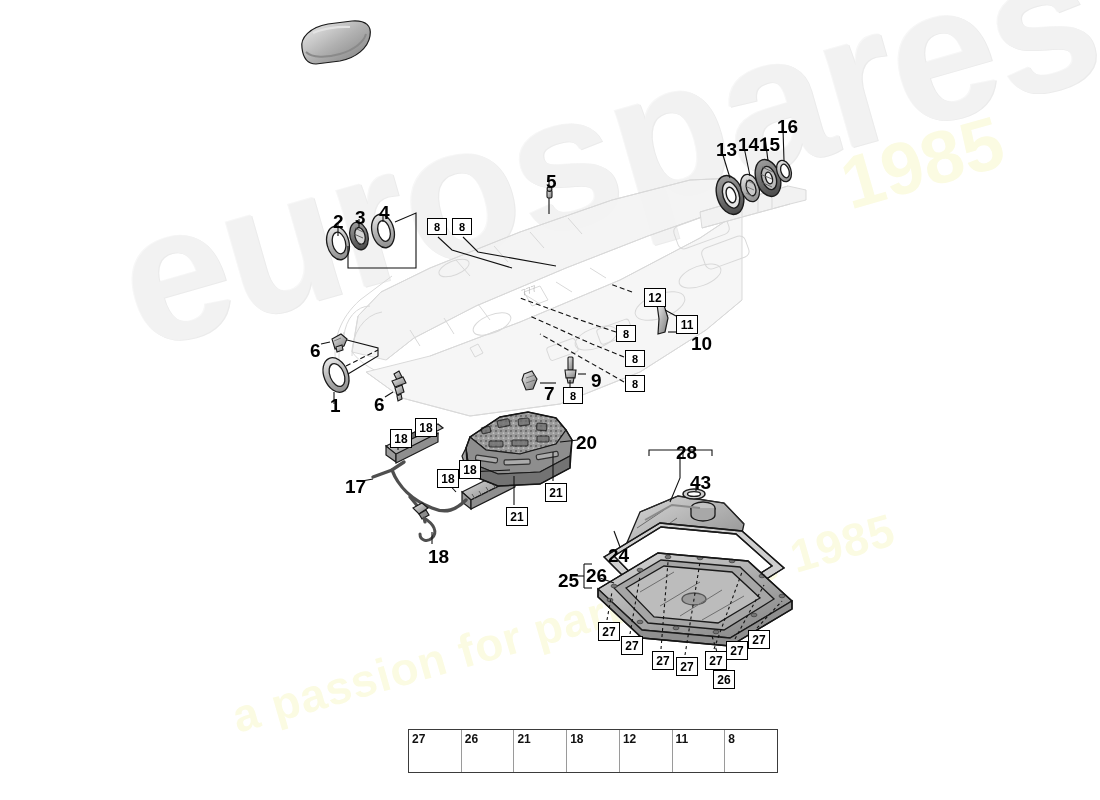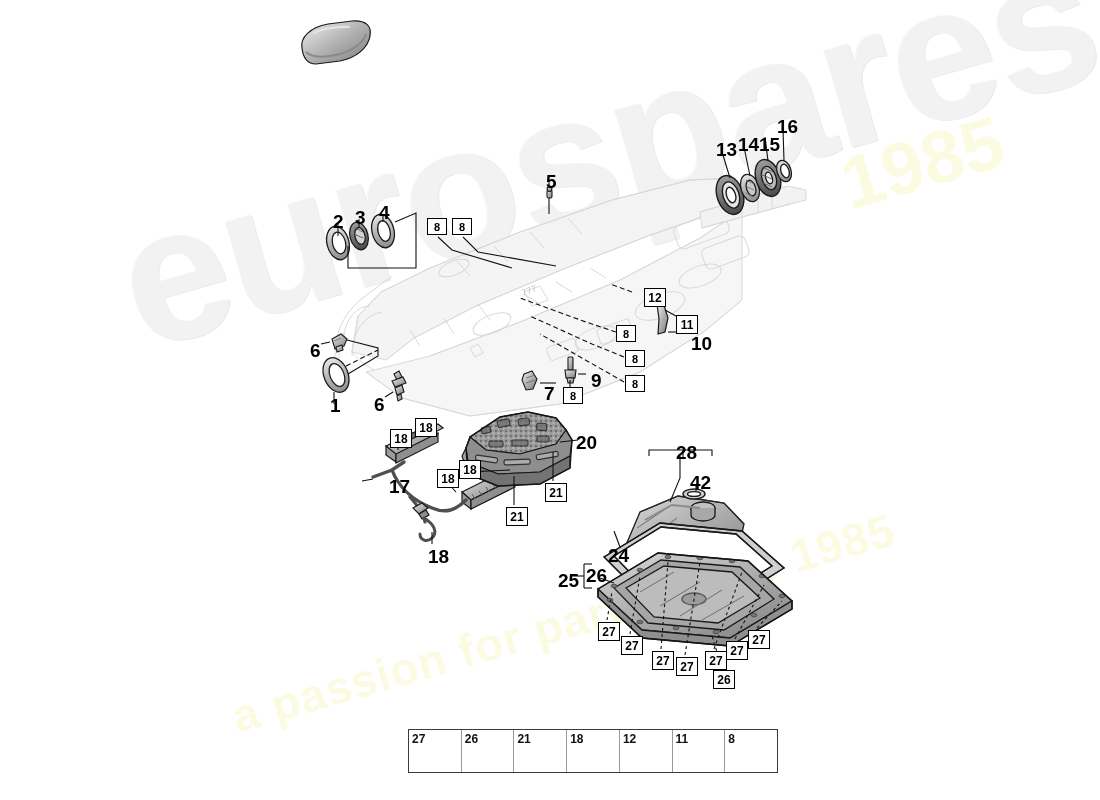--- a/index.html
+++ b/index.html
@@ -441,25 +441,25 @@
       <div class="num big" style="left: 546px; top: 172px;">5</div>
       <div class="num big" style="left: 310px; top: 341px;">6</div>
       <div class="num big" style="left: 374px; top: 395px;">6</div>
       <div class="num big" style="left: 544px; top: 384px;">7</div>
       <div class="num big" style="left: 591px; top: 371px;">9</div>
       <div class="num big" style="left: 691px; top: 334px;">10</div>
       <div class="num big" style="left: 716px; top: 140px;">13</div>
       <div class="num big" style="left: 738px; top: 135px;">14</div>
       <div class="num big" style="left: 759px; top: 125px; margin-top: 10px;">15</div>
       <div class="num big" style="left: 777px; top: 117px;">16</div>
-      <div class="num big" style="left: 345px; top: 477px; margin-left: 44px;">17</div>
+      <div class="num big" style="left: 345px; top: 477px;">17</div>
       <div class="num big" style="left: 428px; top: 547px;">18</div>
       <div class="num big" style="left: 576px; top: 433px;">20</div>
       <div class="num big" style="left: 676px; top: 443px;">28</div>
-      <div class="num big" style="left: 690px; top: 473px;">42</div>
+      <div class="num big" style="left: 690px; top: 473px;">43</div>
       <div class="num big" style="left: 608px; top: 519px; margin-top: 27px;">24</div>
       <div class="num big" style="left: 558px; top: 571px;">25</div>
       <div class="num big" style="left: 586px; top: 566px;">26</div>
     </div>
 
   <div class="layer" id="boxed-callouts">
       <div class="boxnum sm" style="left: 427px; top: 218px;">8</div>
       <div class="boxnum sm" style="left: 452px; top: 218px;">8</div>
       <div class="boxnum sm" style="left: 616px; top: 325px;">8</div>
       <div class="boxnum sm" style="left: 625px; top: 350px;">8</div>

